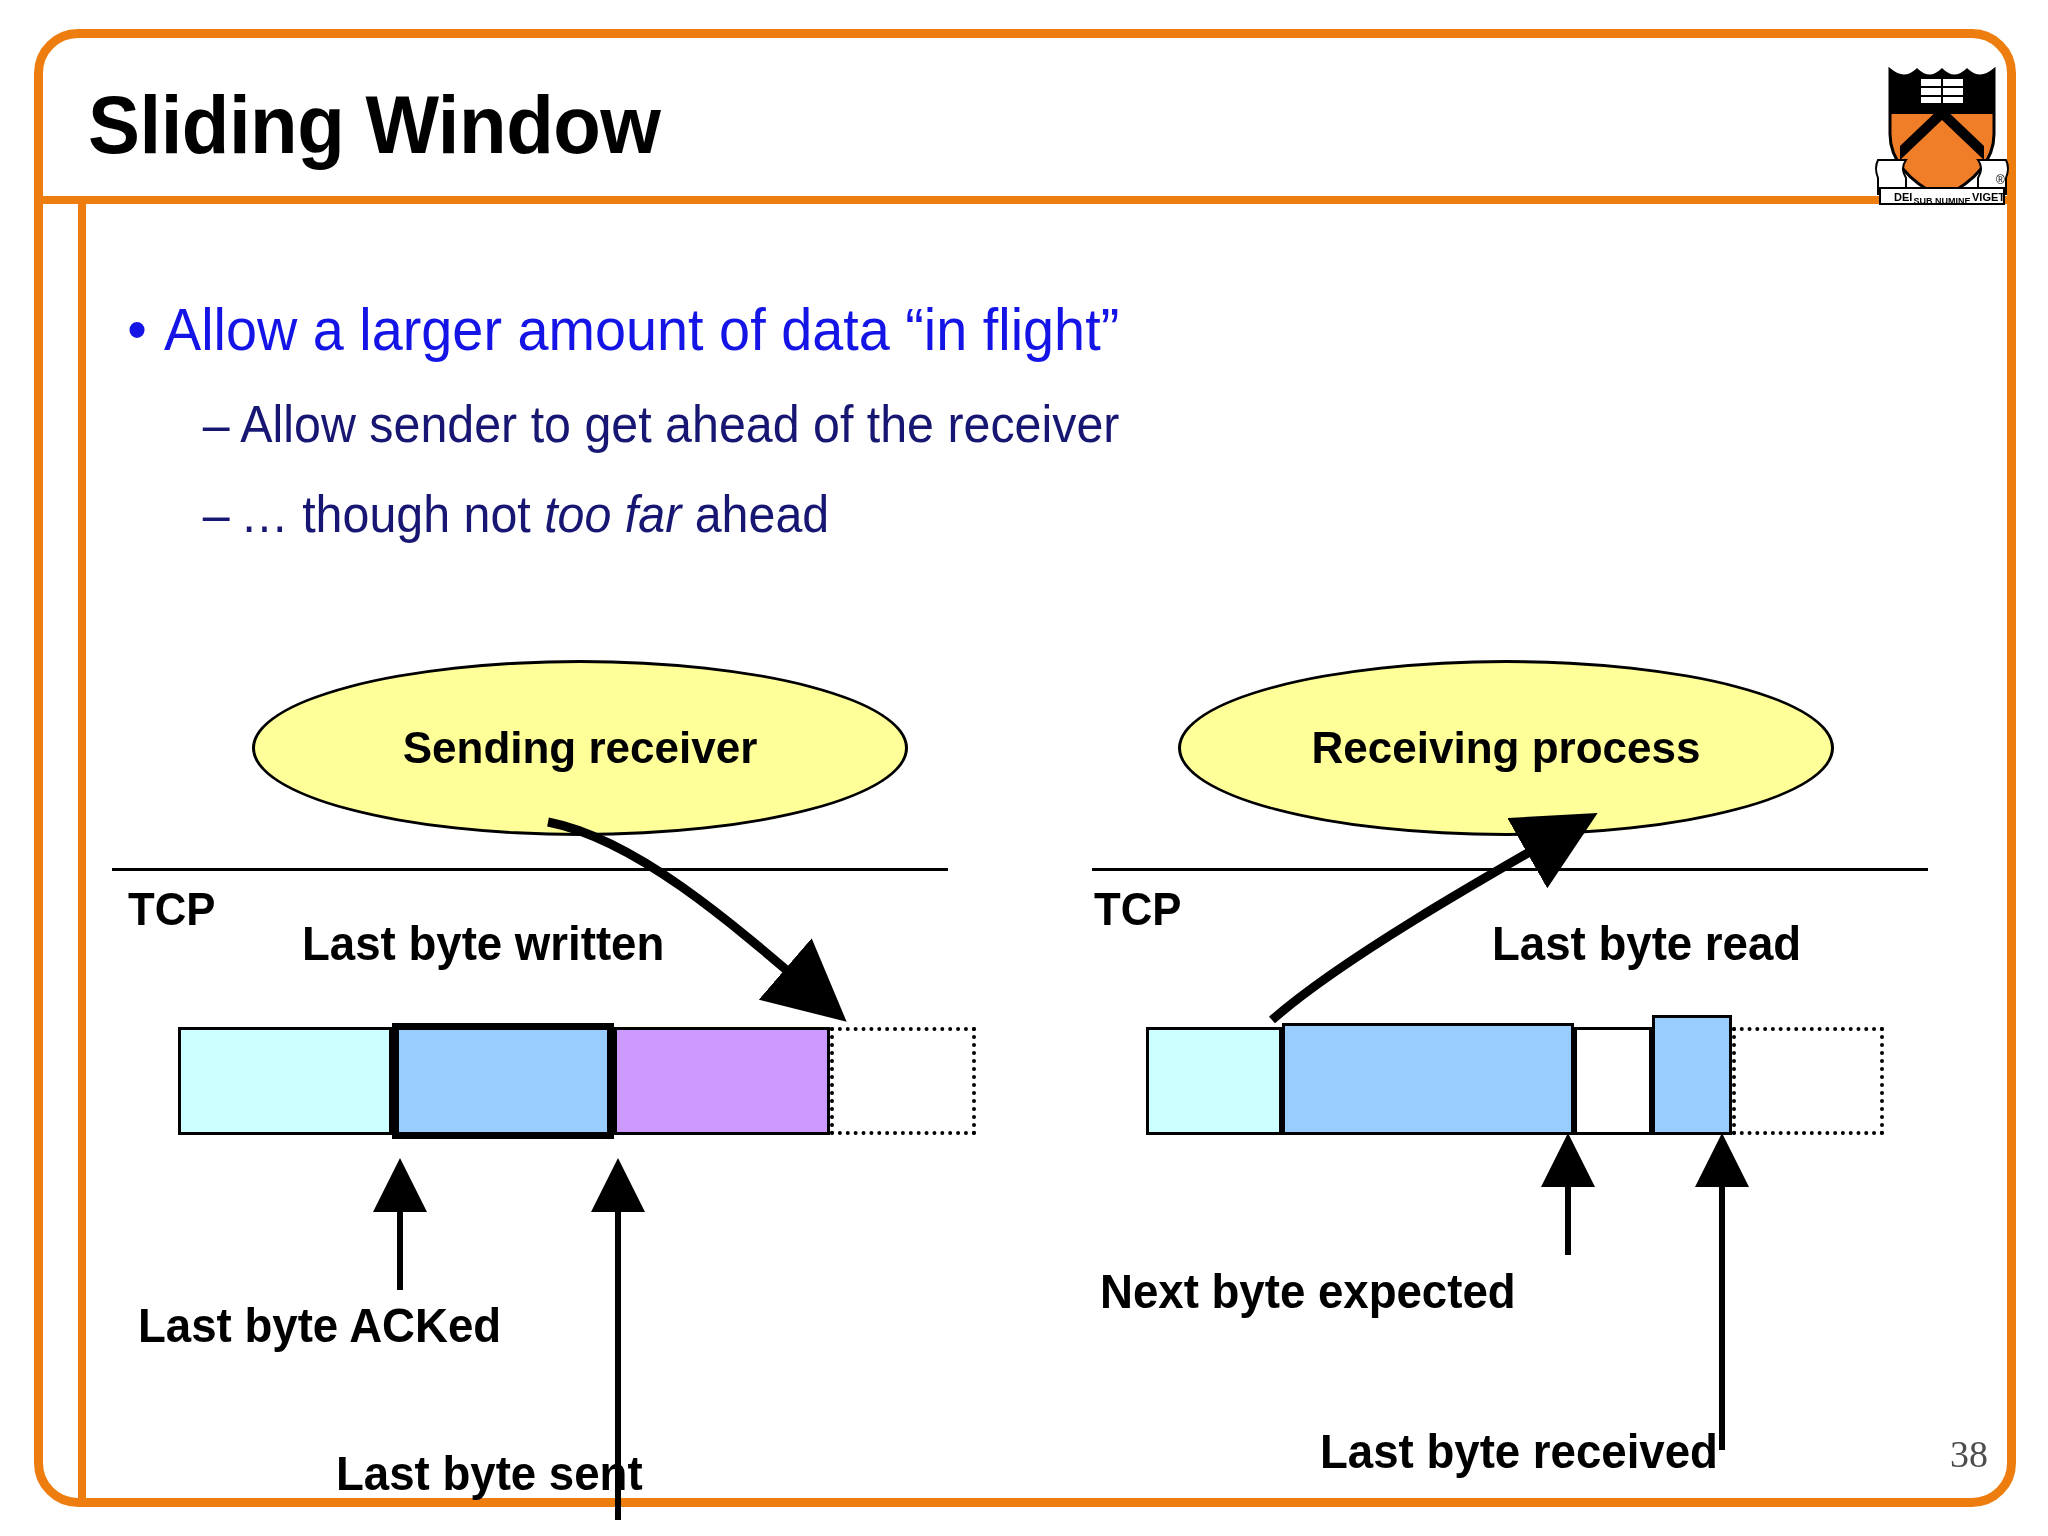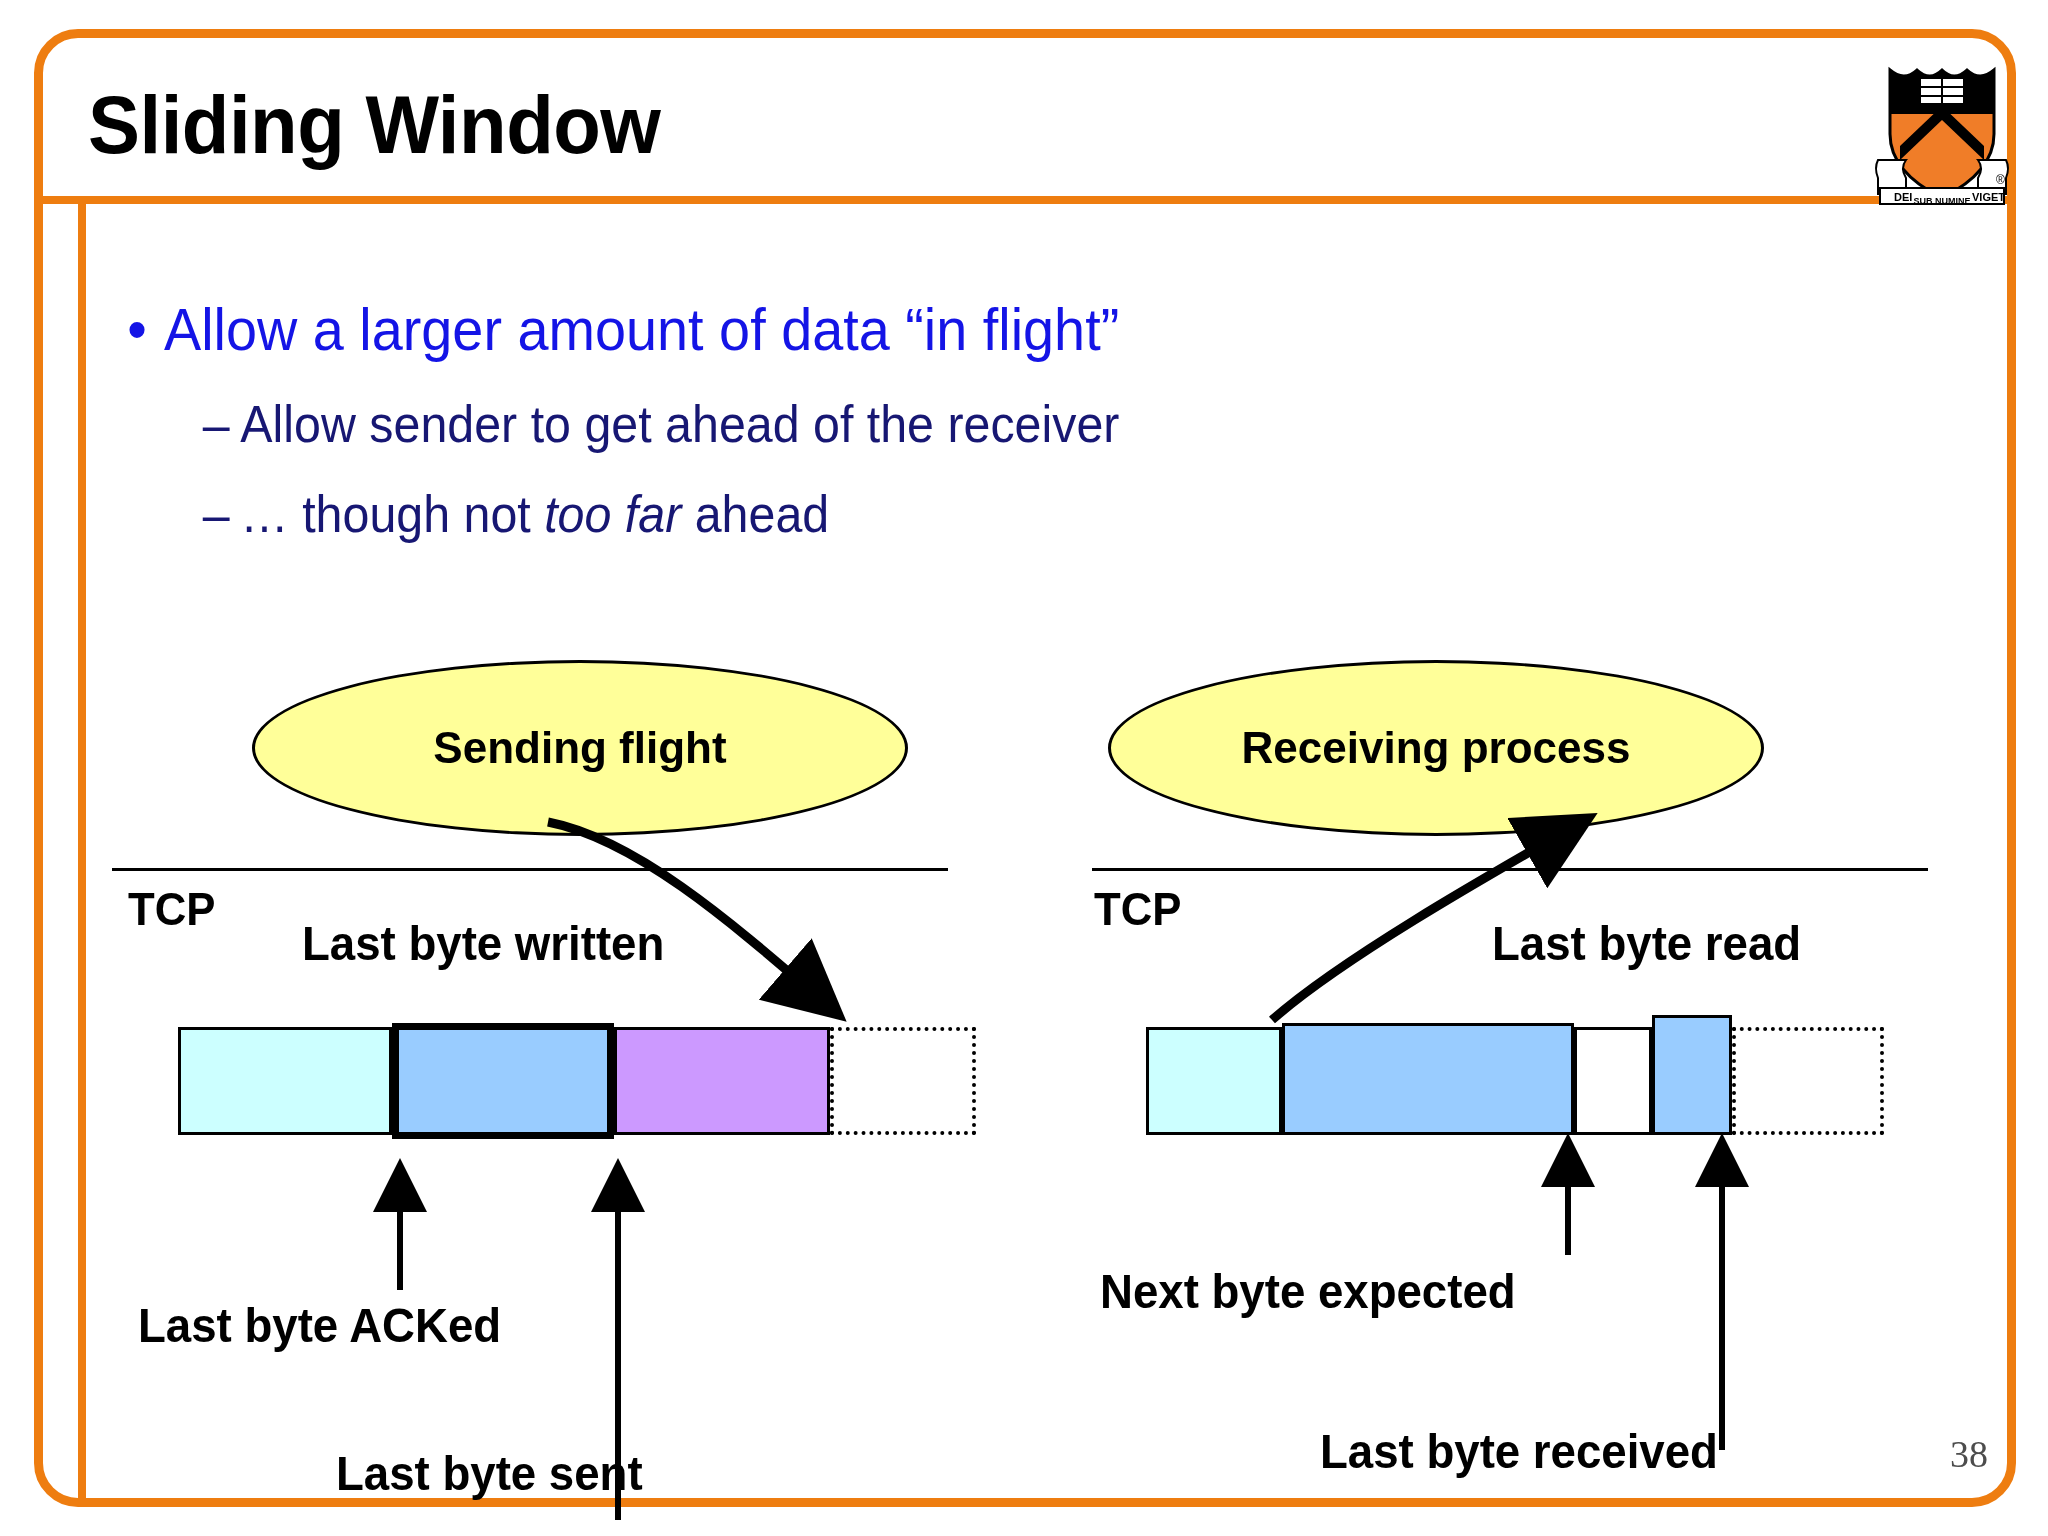--- a/index.html
+++ b/index.html
@@ -131,21 +131,21 @@
     <span class="mark">–</span><span>Allow sender to get ahead of the receiver</span>
   </div>
 
   <div class="b2" style="top:488px">
     <span class="mark">–</span><span>… though not </span><span class="ital">too far</span><span> ahead</span>
   </div>
 
   <div id="diagram">
 
     <div class="ellipse" style="left:252px;top:660px;width:650px;height:170px;">
-      <span>Sending flight</span>
+      <span>Sending receiver</span>
     </div>
 
     <div class="hline" style="left:112px;top:868px;width:836px;"></div>
 
     <div class="lbl lbl-tcp" style="left:128px;top:886px;">TCP</div>
 
     <div class="lbl lbl-big" style="left:302px;top:920px;">Last byte written</div>
 
     <div class="seg seg-thin" style="left:178px;top:1027px;width:214px;height:108px;background:#ccffff;"></div>
     <div class="seg seg-thick" style="left:392px;top:1023px;width:222px;height:116px;background:#99ccff;"></div>
@@ -167,21 +167,21 @@
           <path d="M0,0 L9,4.5 L0,9 z" fill="#000000"></path>
         </marker>
       </defs>
       <path d="M400,1290 L400,1170" fill="none" stroke="#000000" stroke-width="6" marker-end="url(#ahu)"></path>
       <path d="M618,1520 L618,1170" fill="none" stroke="#000000" stroke-width="6" marker-end="url(#ahu)"></path>
     </svg>
 
     <div class="lbl lbl-big" style="left:138px;top:1302px;">Last byte ACKed</div>
     <div class="lbl lbl-big" style="left:336px;top:1450px;">Last byte sent</div>
 
-    <div class="ellipse" style="left:1108px;top:660px;width:650px;height:170px;">
+    <div class="ellipse" style="left:1178px;top:660px;width:650px;height:170px;">
       <span>Receiving process</span>
     </div>
 
     <div class="hline" style="left:1092px;top:868px;width:836px;"></div>
 
     <div class="lbl lbl-tcp" style="left:1094px;top:886px;">TCP</div>
 
     <div class="lbl lbl-big" style="left:1492px;top:920px;">Last byte read</div>
 
     <div class="seg seg-thin" style="left:1146px;top:1027px;width:136px;height:108px;background:#ccffff;"></div>

